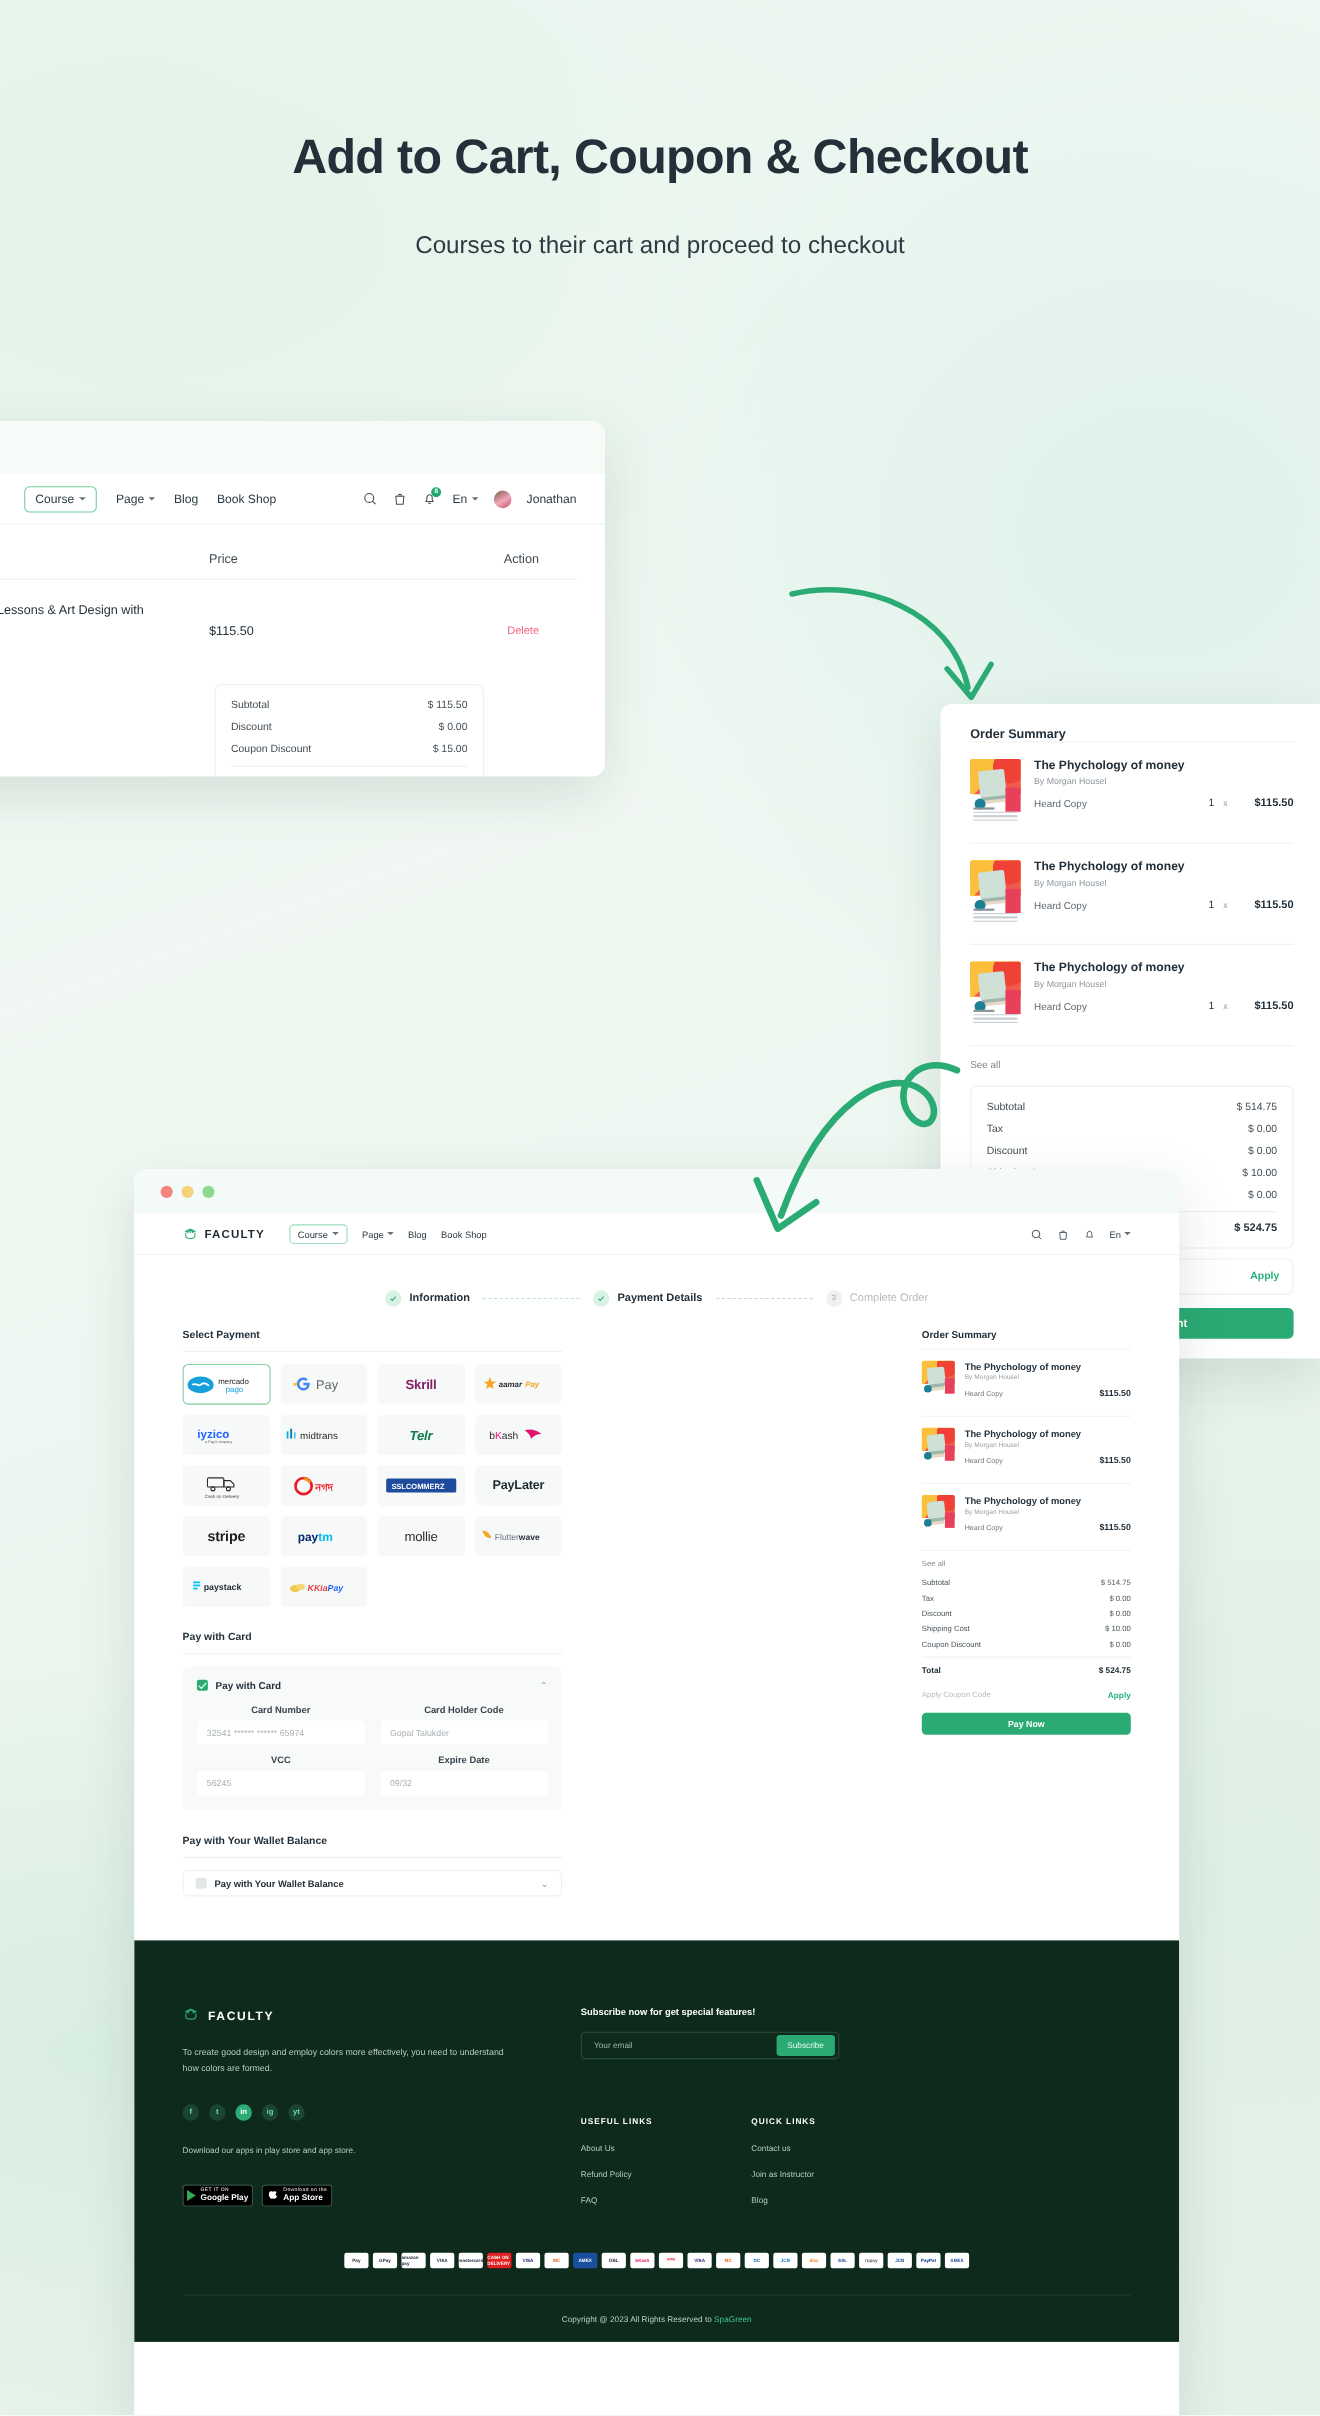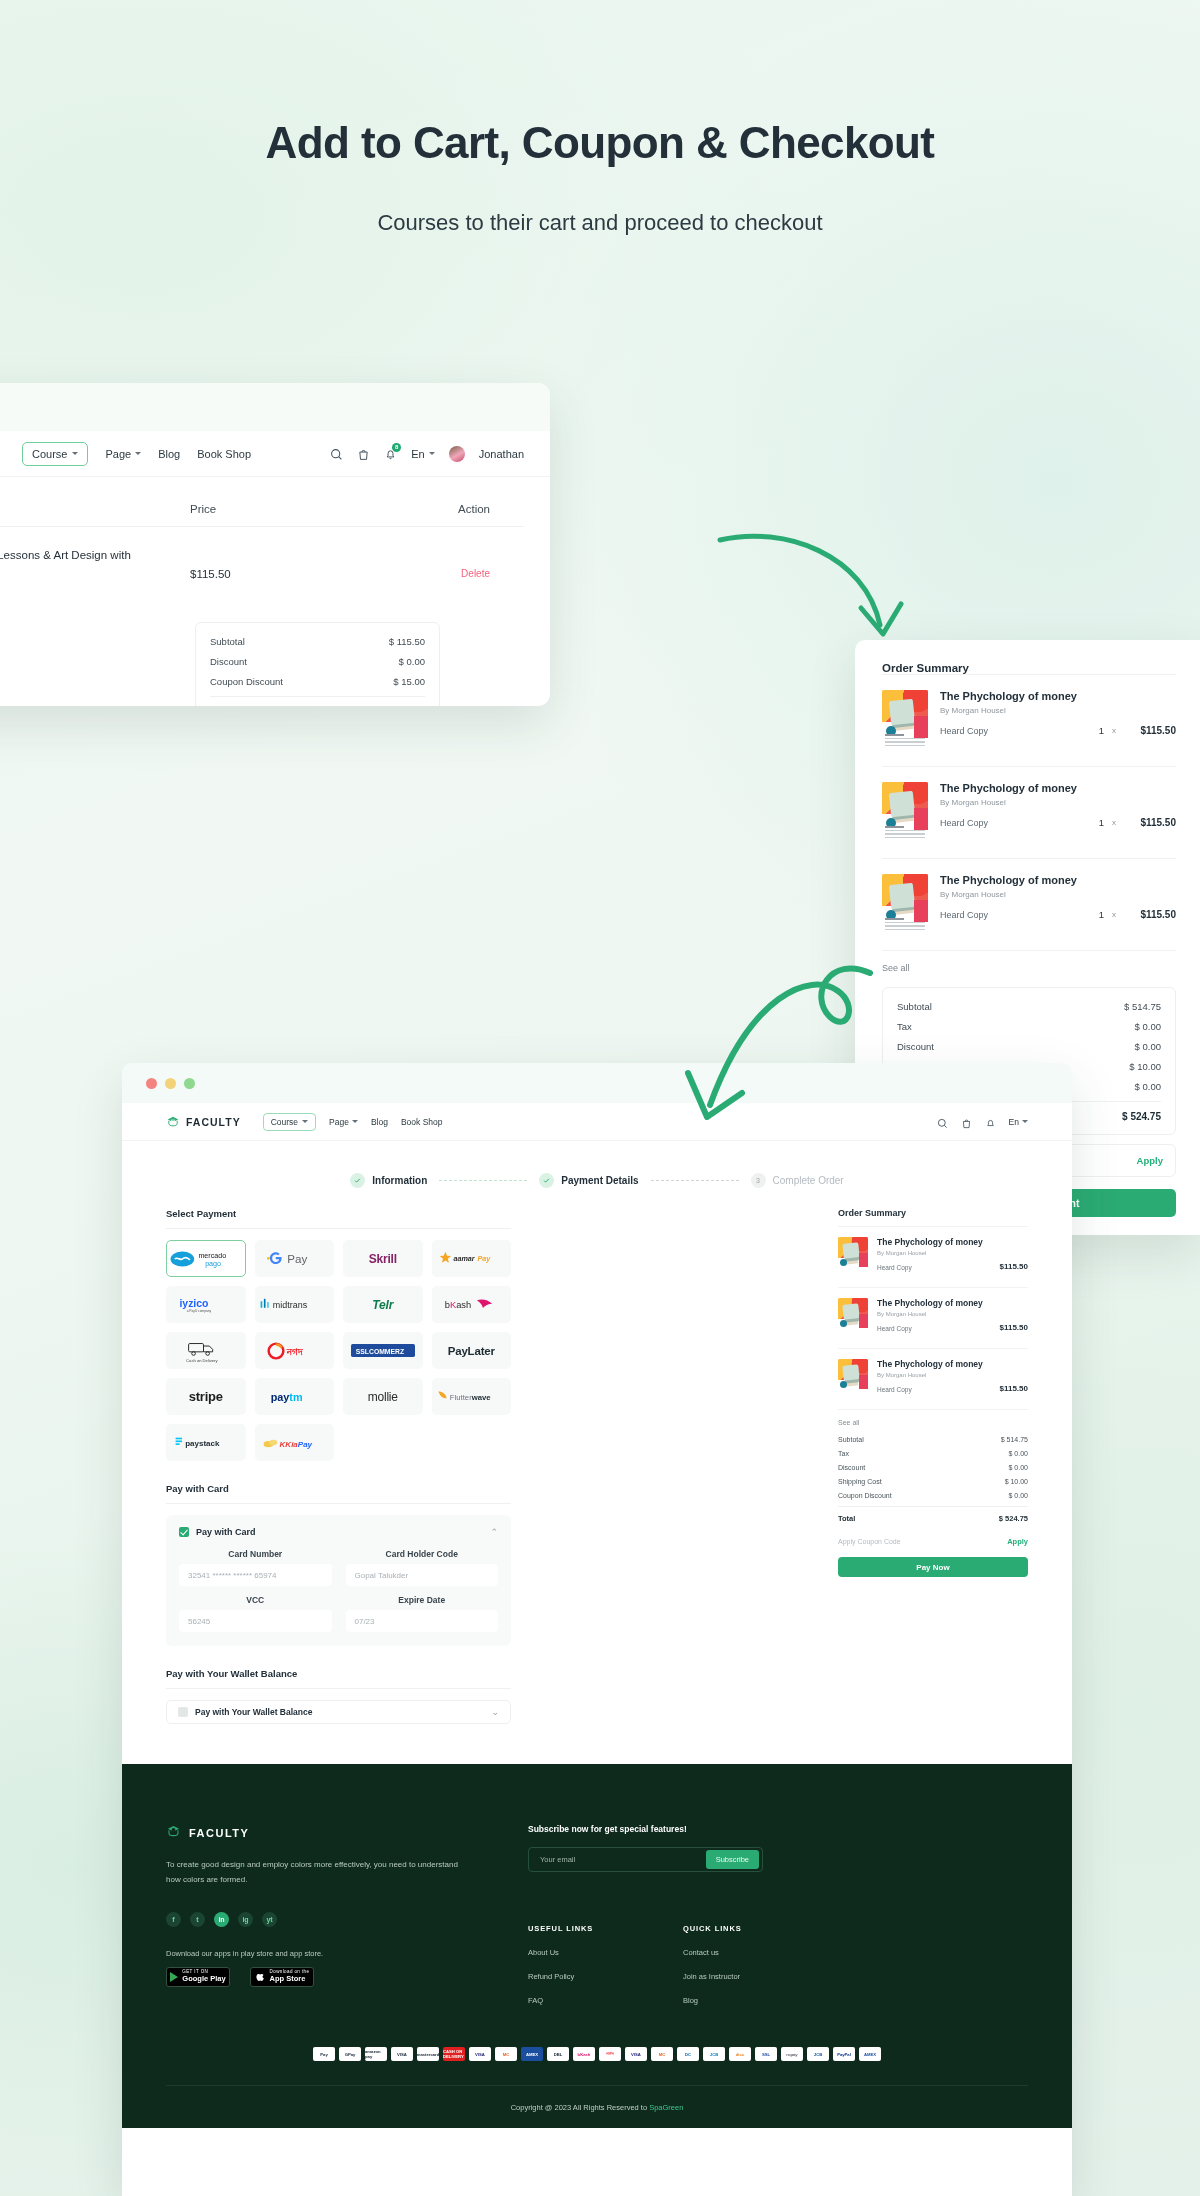--- a/index.html
+++ b/index.html
@@ -201,21 +201,21 @@
   
   .footer { background: #0d2a1d; padding: 60px 44px 0; margin-top: 40px; }
   .f-top { display: flex; }
   .f-left { width: 300px; }
   .f-brand { display: flex; align-items: center; gap: 8px; color: #fff; font-size: 11px; font-weight: 700; letter-spacing: 1.5px; }
   .f-desc { color: #b9c9c0; font-size: 8px; line-height: 1.85; margin-top: 17px; }
   .f-social { display: flex; gap: 9px; margin-top: 24px; }
   .f-soc { width: 15px; height: 15px; border-radius: 50%; background: #1b4432; display: flex; align-items: center; justify-content: center; color: #68d9a0; font-size: 7px; font-weight: 700; }
   .f-soc.hl { background: #2bab74; color: #fff; }
   .f-dl-label { color: #b9c9c0; font-size: 7.5px; margin-top: 22px; }
-  .f-stores { display: flex; gap: 20px; margin-top: 9px; }
+  .f-stores { display: flex; gap: 8px; margin-top: 27px; }
   .store { width: 64px; height: 20px; background: #000; border: 1px solid #33513f; border-radius: 3px; display: flex; align-items: center; justify-content: center; gap: 4px; }
   .store-txt { color: #fff; font-size: 6px; line-height: 1.1; }
   .store-txt b { font-size: 7.5px; display: block; font-weight: 700; }
   .store-txt i { font-style: normal; font-size: 4.5px; display: block; letter-spacing: .4px; }
   .tri { width: 0; height: 0; border-left: 8px solid #34a853; border-top: 5px solid transparent; border-bottom: 5px solid transparent; }
   .f-right { margin-left: auto; width: 500px; }
   .f-sub-title { color: #fff; font-size: 8.5px; font-weight: 700; }
   .f-sub-box { margin-top: 13px; border: 1px solid #27503c; border-radius: 4px; height: 25px; display: flex; align-items: center; padding: 0 3px 0 11px; width: 235px; }
   .f-sub-ph { color: #9fb3a8; font-size: 7.5px; }
   .f-sub-btn { margin-left: auto; background: #2bab74; color: #eafaf1; font-size: 7.5px; border-radius: 3px; padding: 5px 10px; }
@@ -661,21 +661,21 @@
             <div>
               <div class="fld-lbl">Card Holder Code</div>
               <div class="fld-box">Gopal Talukder</div>
             </div>
             <div>
               <div class="fld-lbl">VCC</div>
               <div class="fld-box">56245</div>
             </div>
             <div>
               <div class="fld-lbl">Expire Date</div>
-              <div class="fld-box">07/23</div>
+              <div class="fld-box">09/32</div>
             </div>
           </div>
         </div>
 
         <div class="sec-title" style="margin-top:22px;">Pay with Your Wallet Balance</div>
         <div class="sec-rule"></div>
         <div class="wallet-bar">
           <span class="cbx off"></span>
           <span class="wb-lbl">Pay with Your Wallet Balance</span>
           <span class="cp-caret">⌄</span>

